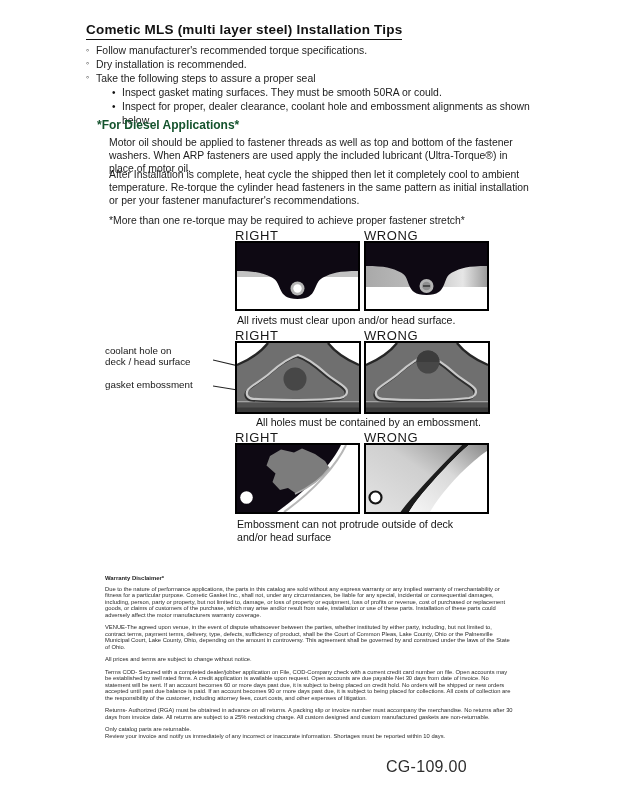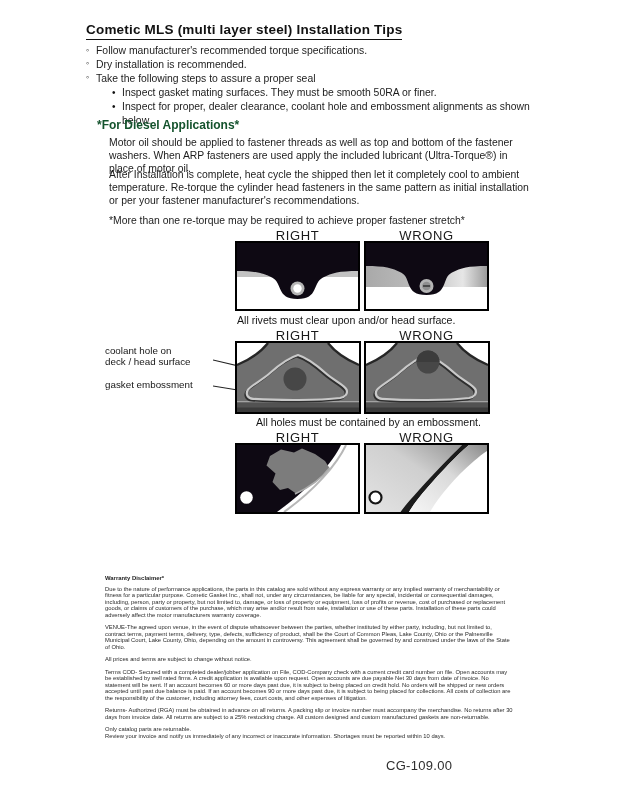--- a/index.html
+++ b/index.html
@@ -15,45 +15,45 @@
   .tips{left:86px;top:44px;width:470px;font-size:10.4px;line-height:13.9px;}
   .tip{padding-left:10px;position:relative;}
   .tip::before{content:"\25E6";position:absolute;left:0;top:-0.5px;font-size:9px;color:#222;}
   .subtip{padding-left:10px;margin-left:26px;position:relative;}
   .subtip::before{content:"\2022";position:absolute;left:0;font-size:10px;color:#111;}
   
   .diesel-h{left:97px;top:118px;font-size:12px;font-weight:bold;color:#14532d;}
   .diesel-p{left:97px;width:420px;font-size:10.4px;line-height:13.2px;margin-left:12px;}
   .p1{top:136px;} .p2{top:168px;} .p3{top:214px;}
   
-  .dlabel{width:125px;text-align:center;font-size:13px;letter-spacing:.6px;color:#191919;}
+  .dlabel{width:125px;text-align:left;font-size:13px;letter-spacing:.6px;color:#191919;}
   .box{box-sizing:border-box;border:2px solid #000;background:#fff;}
   .box svg{display:block;}
   .caption{font-size:10.6px;color:#151515;line-height:12.5px;}
   .side-label{width:108px;text-align:left;font-size:9.8px;line-height:11.2px;color:#161616;}
   
   .warranty{left:105px;top:575px;width:408px;font-size:5.8px;line-height:6.5px;color:#2a2a2a;}
   .warranty h3{margin:0 0 4px 0;font-size:5.9px;font-weight:bold;color:#1a1a1a;}
   .warranty p{margin:0 0 6px 0;}
   .warranty p.tight{margin:0;}
   
-  .pagecode{left:386px;top:758px;font-size:13px;letter-spacing:.3px;color:#2e2e2e;text-align:center;}
+  .pagecode{left:386px;top:758px;font-size:16px;letter-spacing:.3px;color:#2e2e2e;text-align:center;}
 </style>
 </head>
 <body>
 
 <div class="page">
 
   <div class="abs title">Cometic MLS (multi layer steel) Installation Tips</div>
 
   <div class="abs tips">
     <div class="tip">Follow manufacturer's recommended torque specifications.</div>
     <div class="tip">Dry installation is recommended.</div>
     <div class="tip">Take the following steps to assure a proper seal</div>
-    <div class="subtip">Inspect gasket mating surfaces.  They must be smooth 50RA or finer.</div>
+    <div class="subtip">Inspect gasket mating surfaces.  They must be smooth 50RA or could.</div>
     <div class="subtip">Inspect for proper, dealer clearance, coolant hole and embossment alignments as shown below.</div>
   </div>
 
   <div class="abs diesel-h">*For Diesel Applications*</div>
   <div class="abs diesel-p p1">Motor oil should be applied to fastener threads as well as top and bottom of the fastener washers. When ARP fasteners are used apply the included lubricant (Ultra-Torque®) in place of motor oil.</div>
   <div class="abs diesel-p p2">After Installation is complete, heat cycle the shipped then let it completely cool to ambient temperature. Re-torque the cylinder head fasteners in the same pattern as initial installation or per your fastener manufacturer's recommendations.</div>
   <div class="abs diesel-p p3">*More than one re-torque may be required to achieve proper fastener stretch*</div>
 
   <div class="abs dlabel" style="left:235px;top:228px;">RIGHT</div>
   <div class="abs dlabel" style="left:364px;top:228px;">WRONG</div>
@@ -161,20 +161,24 @@
             <stop offset="1" stop-color="#8a8a8a"></stop>
         </linearGradient>
       </defs>
       <rect width="121" height="67" fill="#ffffff"></rect>
       <path d="M0,0 L96,0 C84,12 67,29 53,45 C45,54 39,60.5 34.5,67 L0,67 Z" fill="url(#g3a)"></path>
       <path d="M96,0 C84,12 67,29 53,45 C45,54 39,60.5 34.5,67 L43,67 C47.5,59.5 54,51 61.5,42.5 C75,27 90,11 103,0 Z" fill="#1c1c1c"></path>
       <path d="M103,0 C90,11 75,27 61.5,42.5 C54,51 47.5,59.5 43,67 L64,67 C72,53 88,33 108,16 C112,12.5 116.5,9 121,6 L121,0 Z" fill="url(#g3b)"></path>
       <circle cx="9.5" cy="52.5" r="6" fill="#ffffff" stroke="#141414" stroke-width="2.2"></circle>
     </svg>
   </div>
+  <div class="abs caption" style="left:237px;top:518px;width:300px;">
+    <div>Embossment can not protrude outside of deck</div>
+    <div>and/or head surface</div>
+  </div>
 
   <div class="abs warranty">
     <h3>Warranty Disclaimer*</h3>
     <p>Due to the nature of performance applications, the parts in this catalog are sold without any express warranty or any implied warranty of merchantability or fitness for a particular purpose.  Cometic Gasket Inc., shall not, under any circumstances, be liable for any special, incidental or consequential damages, including, person, party or property, but not limited to, damage, or loss of property or equipment, loss of profits or revenue, cost of purchased or replacement goods, or claims of customers of the purchase, which may arise and/or result from sale, installation or use of these parts.  Installation of these parts could adversely affect the motor manufacturers warranty coverage.</p>
     <p>VENUE-The agreed upon venue, in the event of dispute whatsoever between the parties, whether instituted by either party, including, but not limited to, contract terms, payment terms, delivery, type, defects, sufficiency of product, shall be the Court of Common Pleas, Lake County, Ohio or the Palnesville Municipal Court, Lake County, Ohio, depending on the amount in controversy. This agreement shall be governed by and construed under the laws of the State of Ohio.</p>
     <p>All prices and terms are subject to change without notice.</p>
     <p>Terms COD- Secured with a completed dealer/jobber application on File, COD-Company check with a current credit card number on file.  Open accounts may be established by well rated firms.  A credit application is available upon request.  Open accounts are due payable Net 30 days from date of invoice.  No statement will be sent.  If an account becomes 60 or more days past due, it is subject to being placed on credit hold.  No orders will be shipped or new orders accepted until past due balance is paid.  If an account becomes 90 or more days past due, it is subject to being placed for collections.  All costs of collection are the responsibility of the customer, including attorney fees, court costs, and other expenses of litigation.</p>
     <p>Returns- Authorized (RGA) must be obtained in advance on all returns.  A packing slip or invoice number must accompany the merchandise.  No returns after 30 days from invoice date.  All returns are subject to a 25% restocking charge.  All custom designed and custom manufactured gaskets are non-returnable.</p>
     <p class="tight">Only catalog parts are returnable.</p>
     <p>Review your invoice and notify us immediately of any incorrect or inaccurate information.  Shortages must be reported within 10 days.</p>

